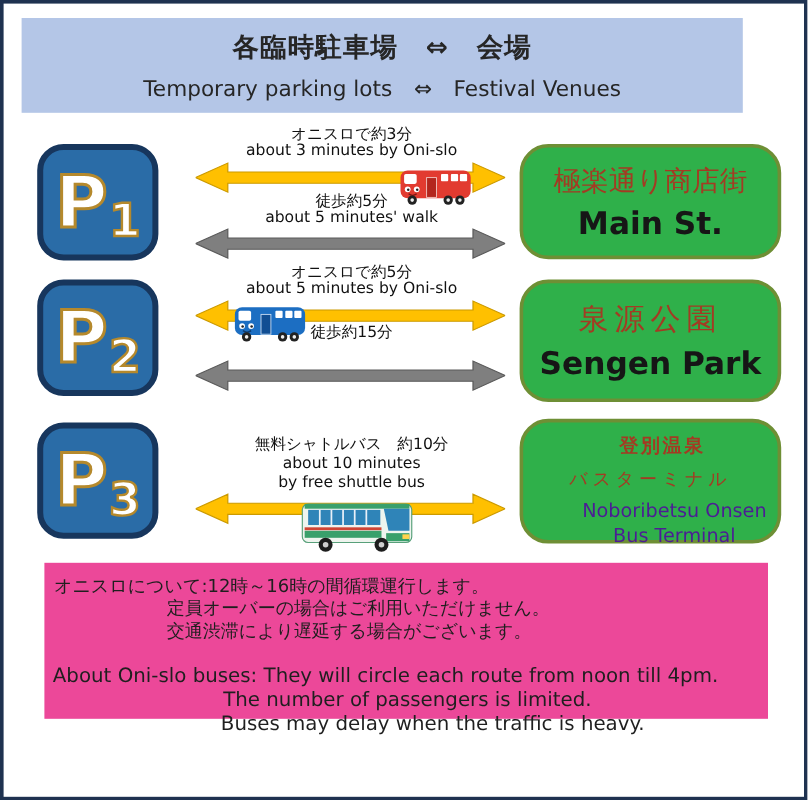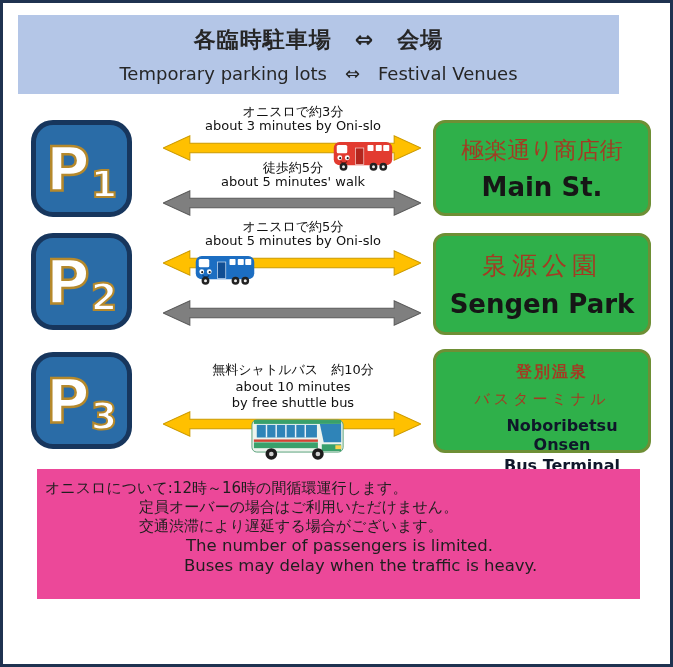--- a/index.html
+++ b/index.html
@@ -24,25 +24,25 @@
   .ptile .sub{font-size:38px;line-height:1;margin-top:30px;margin-left:1px;-webkit-text-stroke:2px #b5892c;}
   
   .lbl{left:158px;width:264px;text-align:center;font-size:13px;color:#111;white-space:nowrap;}
   
   .arr{display:block;}
   .arr-y polygon{fill:#ffc000;stroke:#cc9a00;stroke-width:1;}
   .arr-g polygon{fill:#7f7f7f;stroke:#5a5a5a;stroke-width:1;}
   
   .venue{
     left:430px;width:218px;box-sizing:border-box;text-align:center;
-    background:#2fb04a;border:3px solid #6e8f35;border-radius:12px;
+    background:#2fb04a;border:3px solid #6e8f35;border-radius:24px;
   }
   .v-jp{color:#a33b23;}
   .v-en{color:#161616;font-weight:bold;}
-  .v-en-dark{color:#0f172a;font-weight:bold;padding-left:40px;}
+  .v-en-dark{color:#4c1d95;font-weight:normal;padding-left:40px;}
   
   .notes{left:34px;top:466px;width:603px;height:130px;background:#ec4899;}
   .n-jp{font-size:15px;line-height:19px;color:#1f1f1f;}
   .n-en{font-size:16.5px;line-height:20px;color:#1f1f1f;}
 </style>
 </head>
 <body>
 
 <div class="page">
 
@@ -117,20 +117,21 @@
       <circle cx="19.6" cy="26.5" r="1.4" fill="#222"></circle>
     <path d="M10 31 q4.5 3.5 9 0" stroke="#0d3a6e" fill="none" stroke-width="1.5"></path>
     <circle cx="14" cy="38" r="5.2" fill="#222"></circle>
       <circle cx="14" cy="38" r="2" fill="#eee"></circle>
     <circle cx="54" cy="38" r="5.2" fill="#222"></circle>
       <circle cx="54" cy="38" r="2" fill="#eee"></circle>
     <circle cx="67" cy="38" r="5.2" fill="#222"></circle>
       <circle cx="67" cy="38" r="2" fill="#eee"></circle>
   </svg>
 
+  <div class="abs lbl" style="top:265px;">徒歩約15分</div>
   <svg class="abs arr arr-g" style="left:160px;top:296px;" width="258" height="28" viewBox="0 0 250 30" preserveAspectRatio="none">
     <polygon points="0,15 26,2 26,10 224,10 224,2 250,15 224,28 224,20 26,20 26,28"></polygon>
   </svg>
 
   <div class="abs venue" style="top:230px;height:102px;">
     <div class="v-jp" style="font-size:25px;margin-top:13px;letter-spacing:5px;">泉源公園</div>
     <div class="v-en" style="font-size:26px;margin-top:7px;">Sengen Park</div>
   </div>
 
   <div class="abs ptile" style="top:349px;">
@@ -165,17 +166,18 @@
     <div class="v-jp" style="font-size:16px;font-weight:bold;margin-top:10px;letter-spacing:2px;padding-left:20px;">登別温泉</div>
     <div class="v-jp" style="font-size:15px;margin-top:7px;letter-spacing:4px;">バスターミナル</div>
     <div class="v-en-dark" style="font-size:16px;margin-top:7px;">Noboribetsu Onsen</div>
     <div class="v-en-dark" style="font-size:16px;margin-top:2px;">Bus Terminal</div>
   </div>
 
   <div class="abs notes">
     <div class="n-jp" style="margin:10px 0 0 8px;">オニスロについて:12時～16時の間循環運行します。</div>
     <div class="n-jp" style="margin-left:102px;">定員オーバーの場合はご利用いただけません。</div>
     <div class="n-jp" style="margin-left:102px;">交通渋滞により遅延する場合がございます。</div>
+    <div class="n-en" style="margin:17px 0 0 7px;">About Oni-slo buses: They will circle each route from noon till 4pm.</div>
     <div class="n-en" style="margin-left:149px;">The number of passengers is limited.</div>
     <div class="n-en" style="margin-left:147px;">Buses may delay when the traffic is heavy.</div>
   </div>
 
 </div>
 
 </body></html>

